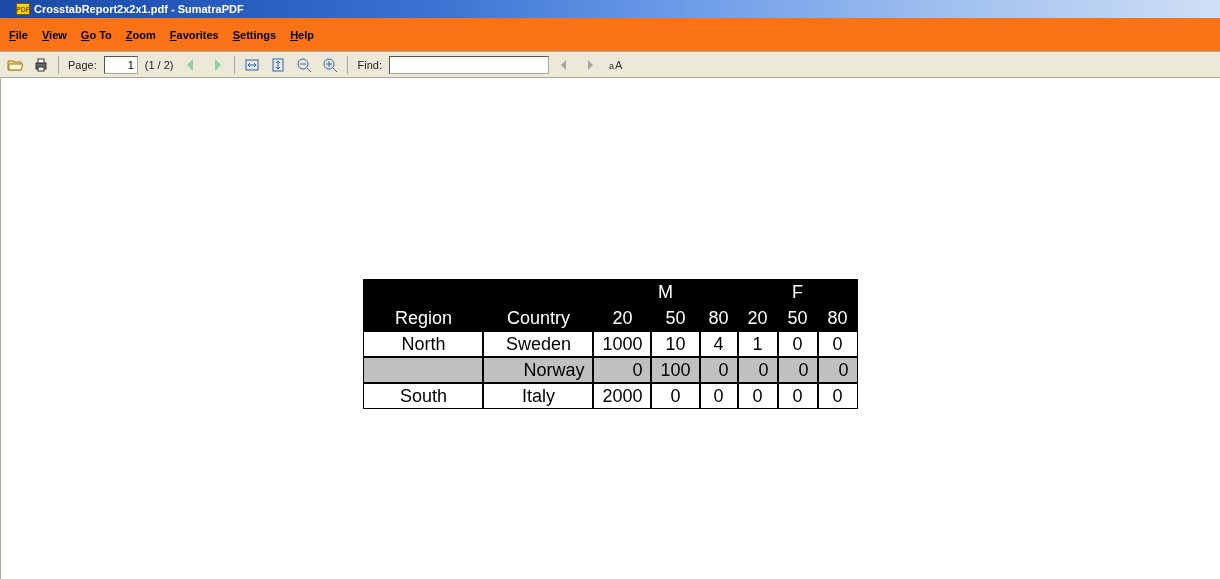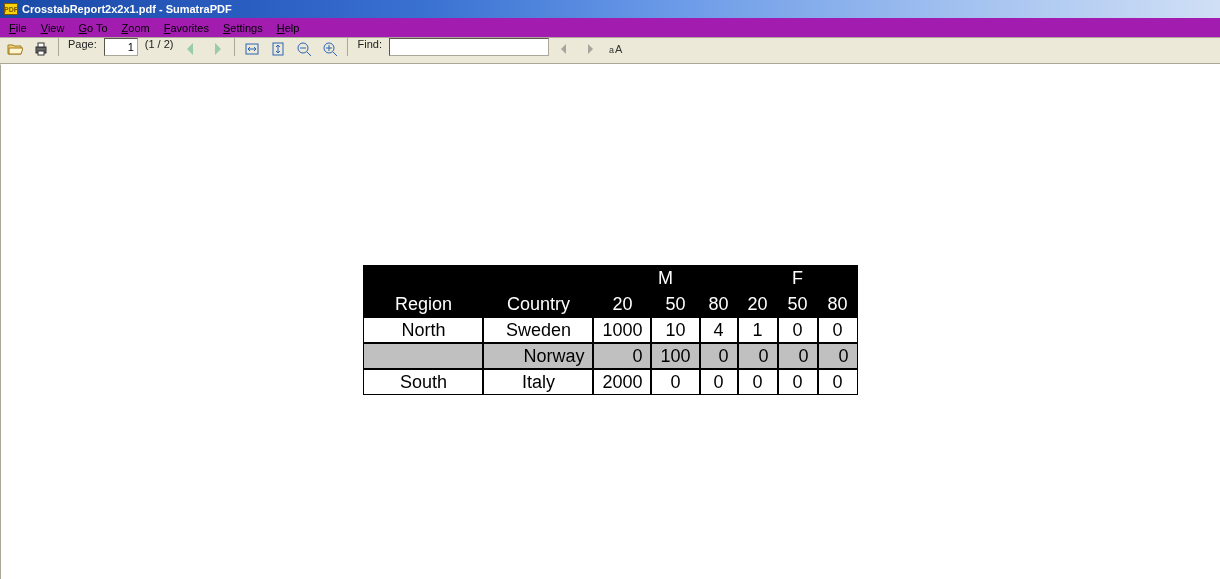--- a/index.html
+++ b/index.html
@@ -12,55 +12,56 @@
     overflow: hidden;
     display: flex;
     flex-direction: column;
   }
   
   .titlebar {
     height: 18px;
     background: linear-gradient(to right, #1a4aa6 0%, #2a5dc0 20%, #3a72d2 35%, #6a9ae8 55%, #a5c3f0 80%, #d0dff5 100%);
     display: flex;
     align-items: center;
-    padding: 0 4px;
+    padding: 0 16px;
     color: #fff;
     font-weight: bold;
     font-size: 11px;
   }
   .titlebar .app-icon {
     width: 14px; height: 12px;
     background: #f6d40a;
     border: 1px solid #805500;
     margin-right: 4px;
     display: flex; align-items: center; justify-content: center;
     font-size: 7px; color: #805500; font-weight: bold;
   }
   
   .menubar {
-    height: 20px;
-    background: #a21caf;
+    height: 34px;
+    background: #f97316;
     border-bottom: 1px solid #aca899;
     display: flex;
     align-items: center;
     padding: 0 2px;
     font-size: 11px;
+    font-weight: bold;
   }
   .menubar .menu-item {
     padding: 2px 7px;
     cursor: default;
   }
   .menubar .mn { text-decoration: underline; }
   
   .toolbar {
     height: 26px;
     background: #ece9d8;
     border-bottom: 1px solid #aca899;
     display: flex;
-    align-items: flex-start;
+    align-items: center;
     padding: 0 4px;
     gap: 4px;
     font-size: 11px;
   }
   .tb-btn {
     width: 22px; height: 22px;
     display: flex; align-items: center; justify-content: center;
     border: 1px solid transparent;
     border-radius: 2px;
     cursor: default;

